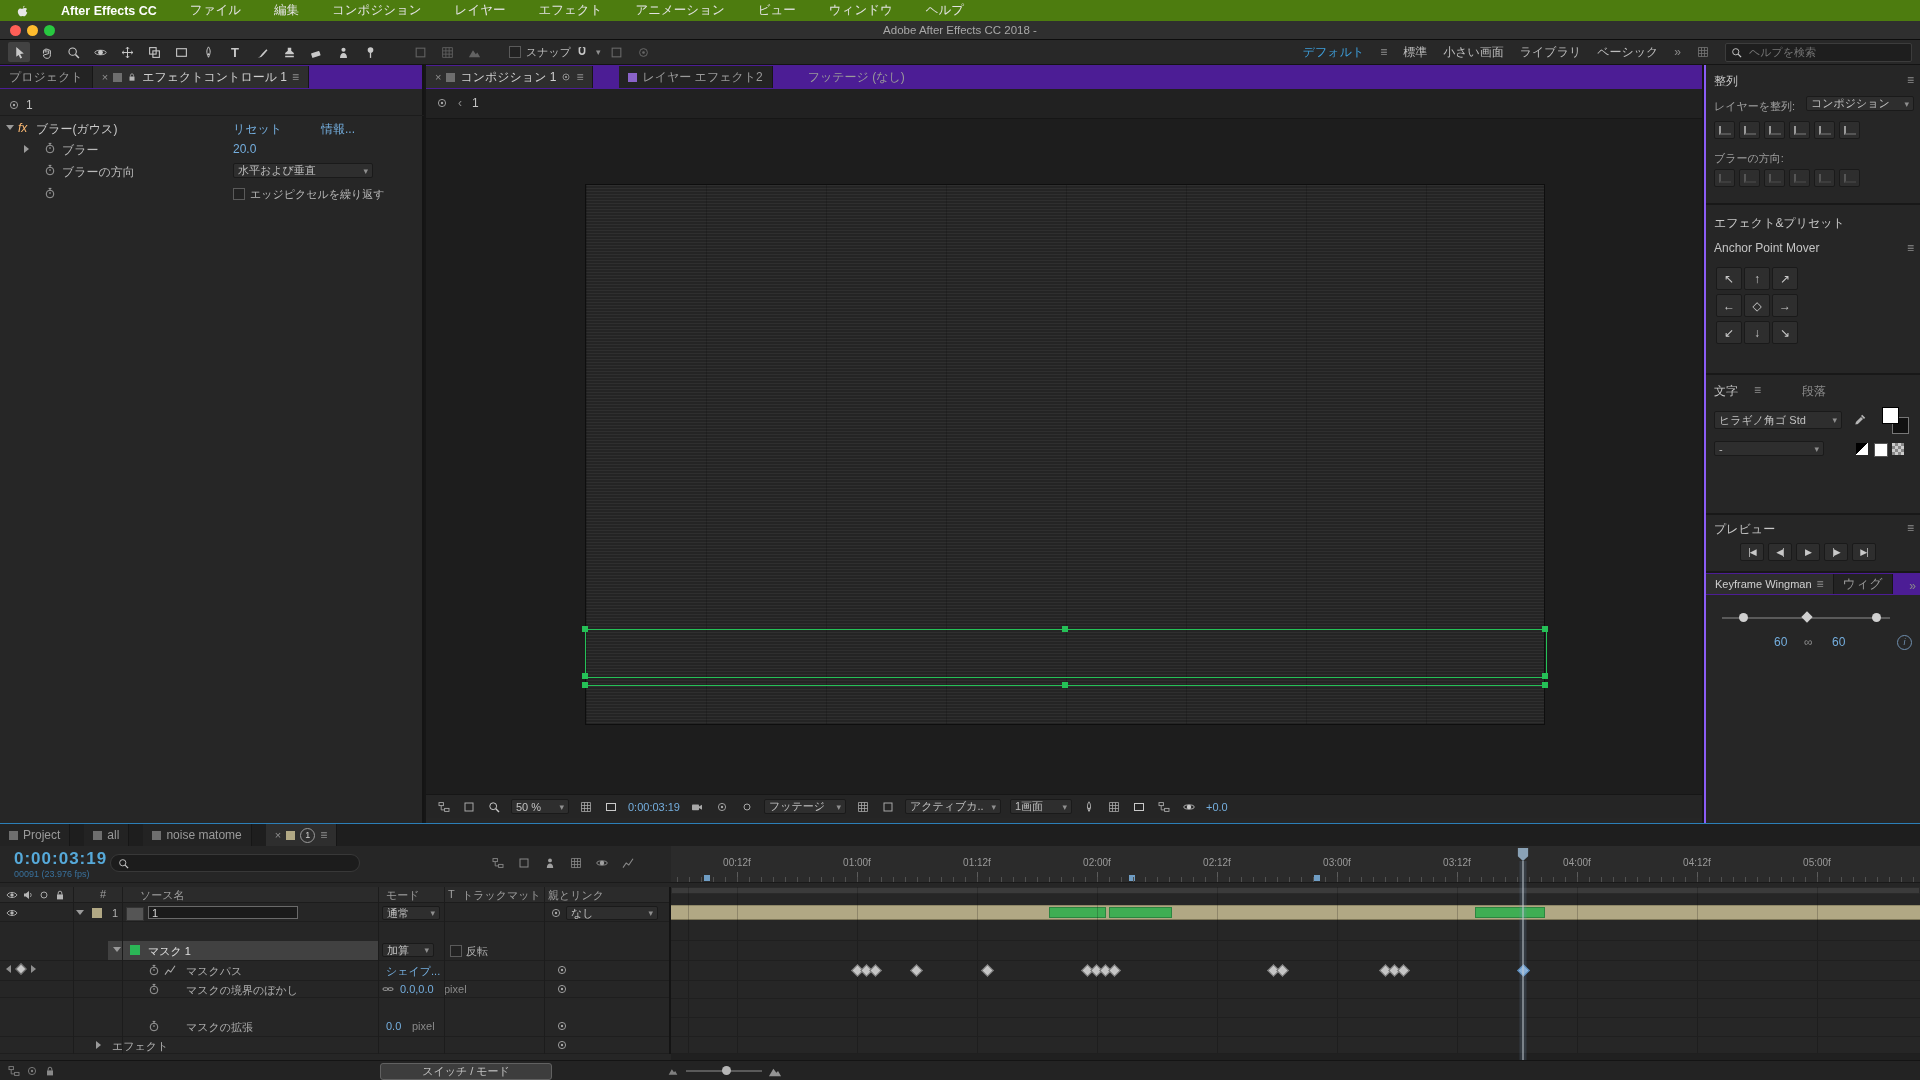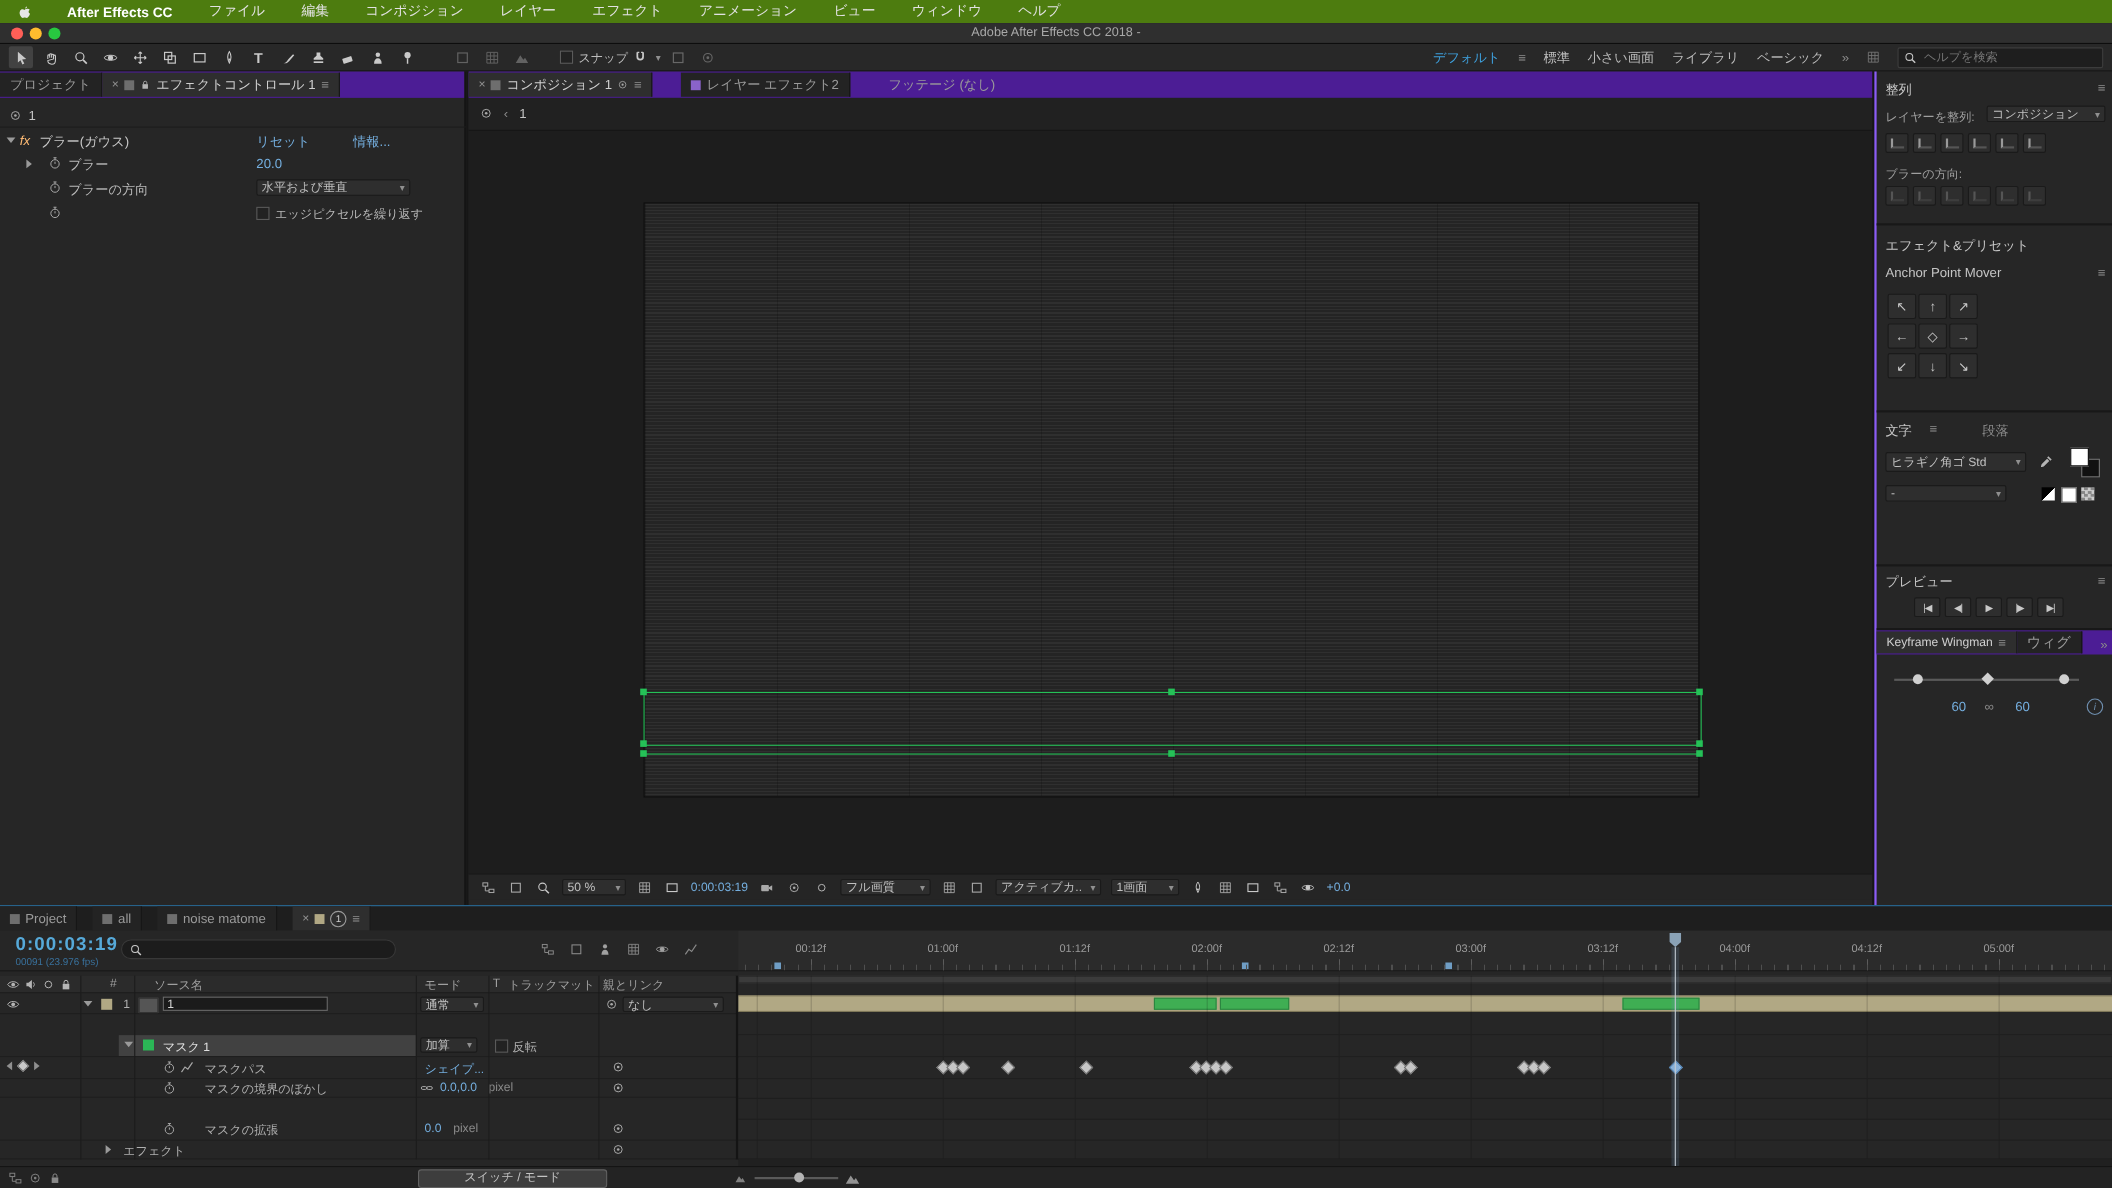--- a/index.html
+++ b/index.html
@@ -502,21 +502,21 @@
         </span>
       </span>
     <span class="cbico">
         <span class="icn" style="filter:hue-rotate(0deg)">
           <svg viewBox="0 0 12 12" width="100%" height="100%">
             <circle cx="6" cy="6" r="3" fill="none" stroke="#b5b5b5" stroke-width=".9"></circle>
           </svg>
         </span>
       </span>
     <span class="dd" style="width:82px">
-        <span>フル画質</span>
+        <span>フッテージ</span>
         <span class="caret">▾</span>
       </span>
     <span class="cbico">
         <span class="icn">
           <svg viewBox="0 0 12 12" width="100%" height="100%">
             <path d="M1.5 1.5h9v9h-9zM1.5 4.5h9M1.5 7.5h9M4.5 1.5v9M7.5 1.5v9" fill="none" stroke="#a8a8a8" stroke-width=".8"></path>
           </svg>
         </span>
       </span>
     <span class="cbico">

